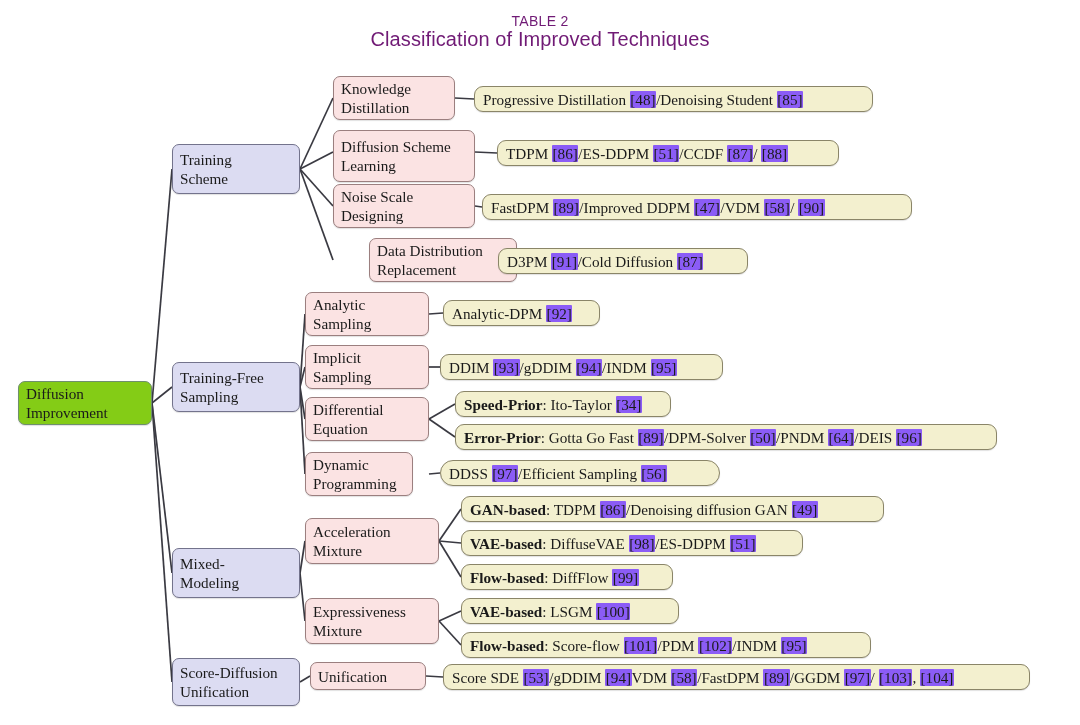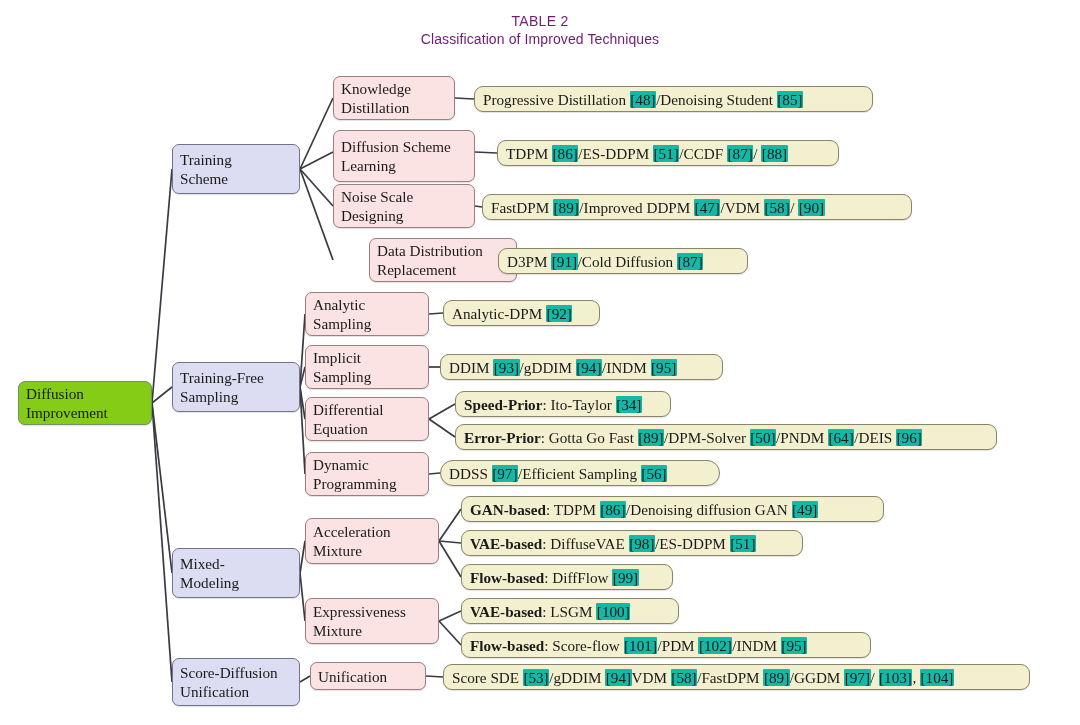--- a/index.html
+++ b/index.html
@@ -12,21 +12,21 @@
   }
   #canvas{position:relative;width:1080px;height:725px;}
 
   .title-block{
     position:absolute;left:0;top:12px;width:1080px;
     text-align:center;
     font-family:"Liberation Sans","DejaVu Sans",sans-serif;
     color:#701a75;
   }
   .title-line1{font-size:14px;letter-spacing:.3px;line-height:18px;}
-  .title-line2{font-size:14px;letter-spacing:.1px;line-height:18px;}
+  .title-line2{font-size:20px;letter-spacing:.1px;line-height:18px;}
 
   svg.links{position:absolute;left:0;top:0;width:1080px;height:725px;pointer-events:none;}
   svg.links path,svg.links line{fill:none;stroke:#3a3a42;stroke-width:1.7;}
 
   .node{
     position:absolute;
     box-sizing:border-box;
     border:1px solid #7a7a85;
     border-radius:7px;
     display:flex;
@@ -38,21 +38,21 @@
     box-shadow:0 1px 1px rgba(0,0,0,.12);
   }
   .node.root{background:#84cc16;border-color:#6f8f6e;}
   .node.lvl2{background:#dcdcf2;border-color:#73738c;}
   .node.lvl3{background:#fbe3e3;border-color:#9b7f7f;}
   .node.leaf{
     background:#f3f0cf;border-color:#8a8568;border-radius:9px;
     white-space:nowrap;font-size:15.2px;padding:1px 8px;
   }
   .node.leaf .lbl{display:block;}
-  .cite{background:#14b8a6;padding:0 .5px;border-radius:1px;}
+  .cite{background:#8b5cf6;padding:0 .5px;border-radius:1px;}
   .bold{font-weight:bold;}
 </style>
 </head>
 <body>
 
 <div id="canvas">
 
   <div class="title-block">
     <div class="title-line1">TABLE 2</div>
     <div class="title-line2">Classification of Improved Techniques</div>
@@ -129,21 +129,21 @@
         <span class="lbl"><span>DDIM </span><span class="cite">[93]</span><span>/gDDIM </span><span class="cite">[94]</span><span>/INDM </span><span class="cite">[95]</span></span>
       </div>
       <div class="node lvl3" style="left: 305px; top: 397px; width: 124px; height: 44px;"><span class="lbl">Differential
 Equation</span></div>
       <div class="node leaf" style="left: 455px; top: 391px; width: 216px; height: 26px;">
         <span class="lbl"><span class="bold">Speed-Prior</span><span>: Ito-Taylor </span><span class="cite">[34]</span></span>
       </div>
       <div class="node leaf" style="left: 455px; top: 424px; width: 542px; height: 26px;">
         <span class="lbl"><span class="bold">Error-Prior</span><span>: Gotta Go Fast </span><span class="cite">[89]</span><span>/DPM-Solver </span><span class="cite">[50]</span><span>/PNDM </span><span class="cite">[64]</span><span>/DEIS </span><span class="cite">[96]</span></span>
       </div>
-      <div class="node lvl3" style="left: 305px; top: 452px; width: 124px; height: 44px;"><span class="lbl">Dynamic
+      <div class="node lvl3" style="left: 305px; top: 452px; width: 108px; height: 44px;"><span class="lbl">Dynamic
 Programming</span></div>
       <div class="node leaf" style="left: 440px; top: 460px; width: 280px; height: 26px; border-radius: 13px;">
         <span class="lbl"><span>DDSS </span><span class="cite">[97]</span><span>/Efficient Sampling </span><span class="cite">[56]</span></span>
       </div>
       <div class="node lvl2" style="left: 172px; top: 548px; width: 128px; height: 50px;"><span class="lbl">Mixed-
 Modeling</span></div>
       <div class="node lvl3" style="left: 305px; top: 518px; width: 134px; height: 46px;"><span class="lbl">Acceleration
 Mixture</span></div>
       <div class="node leaf" style="left: 461px; top: 496px; width: 423px; height: 26px;">
         <span class="lbl"><span class="bold">GAN-based</span><span>: TDPM </span><span class="cite">[86]</span><span>/Denoising diffusion GAN </span><span class="cite">[49]</span></span>

